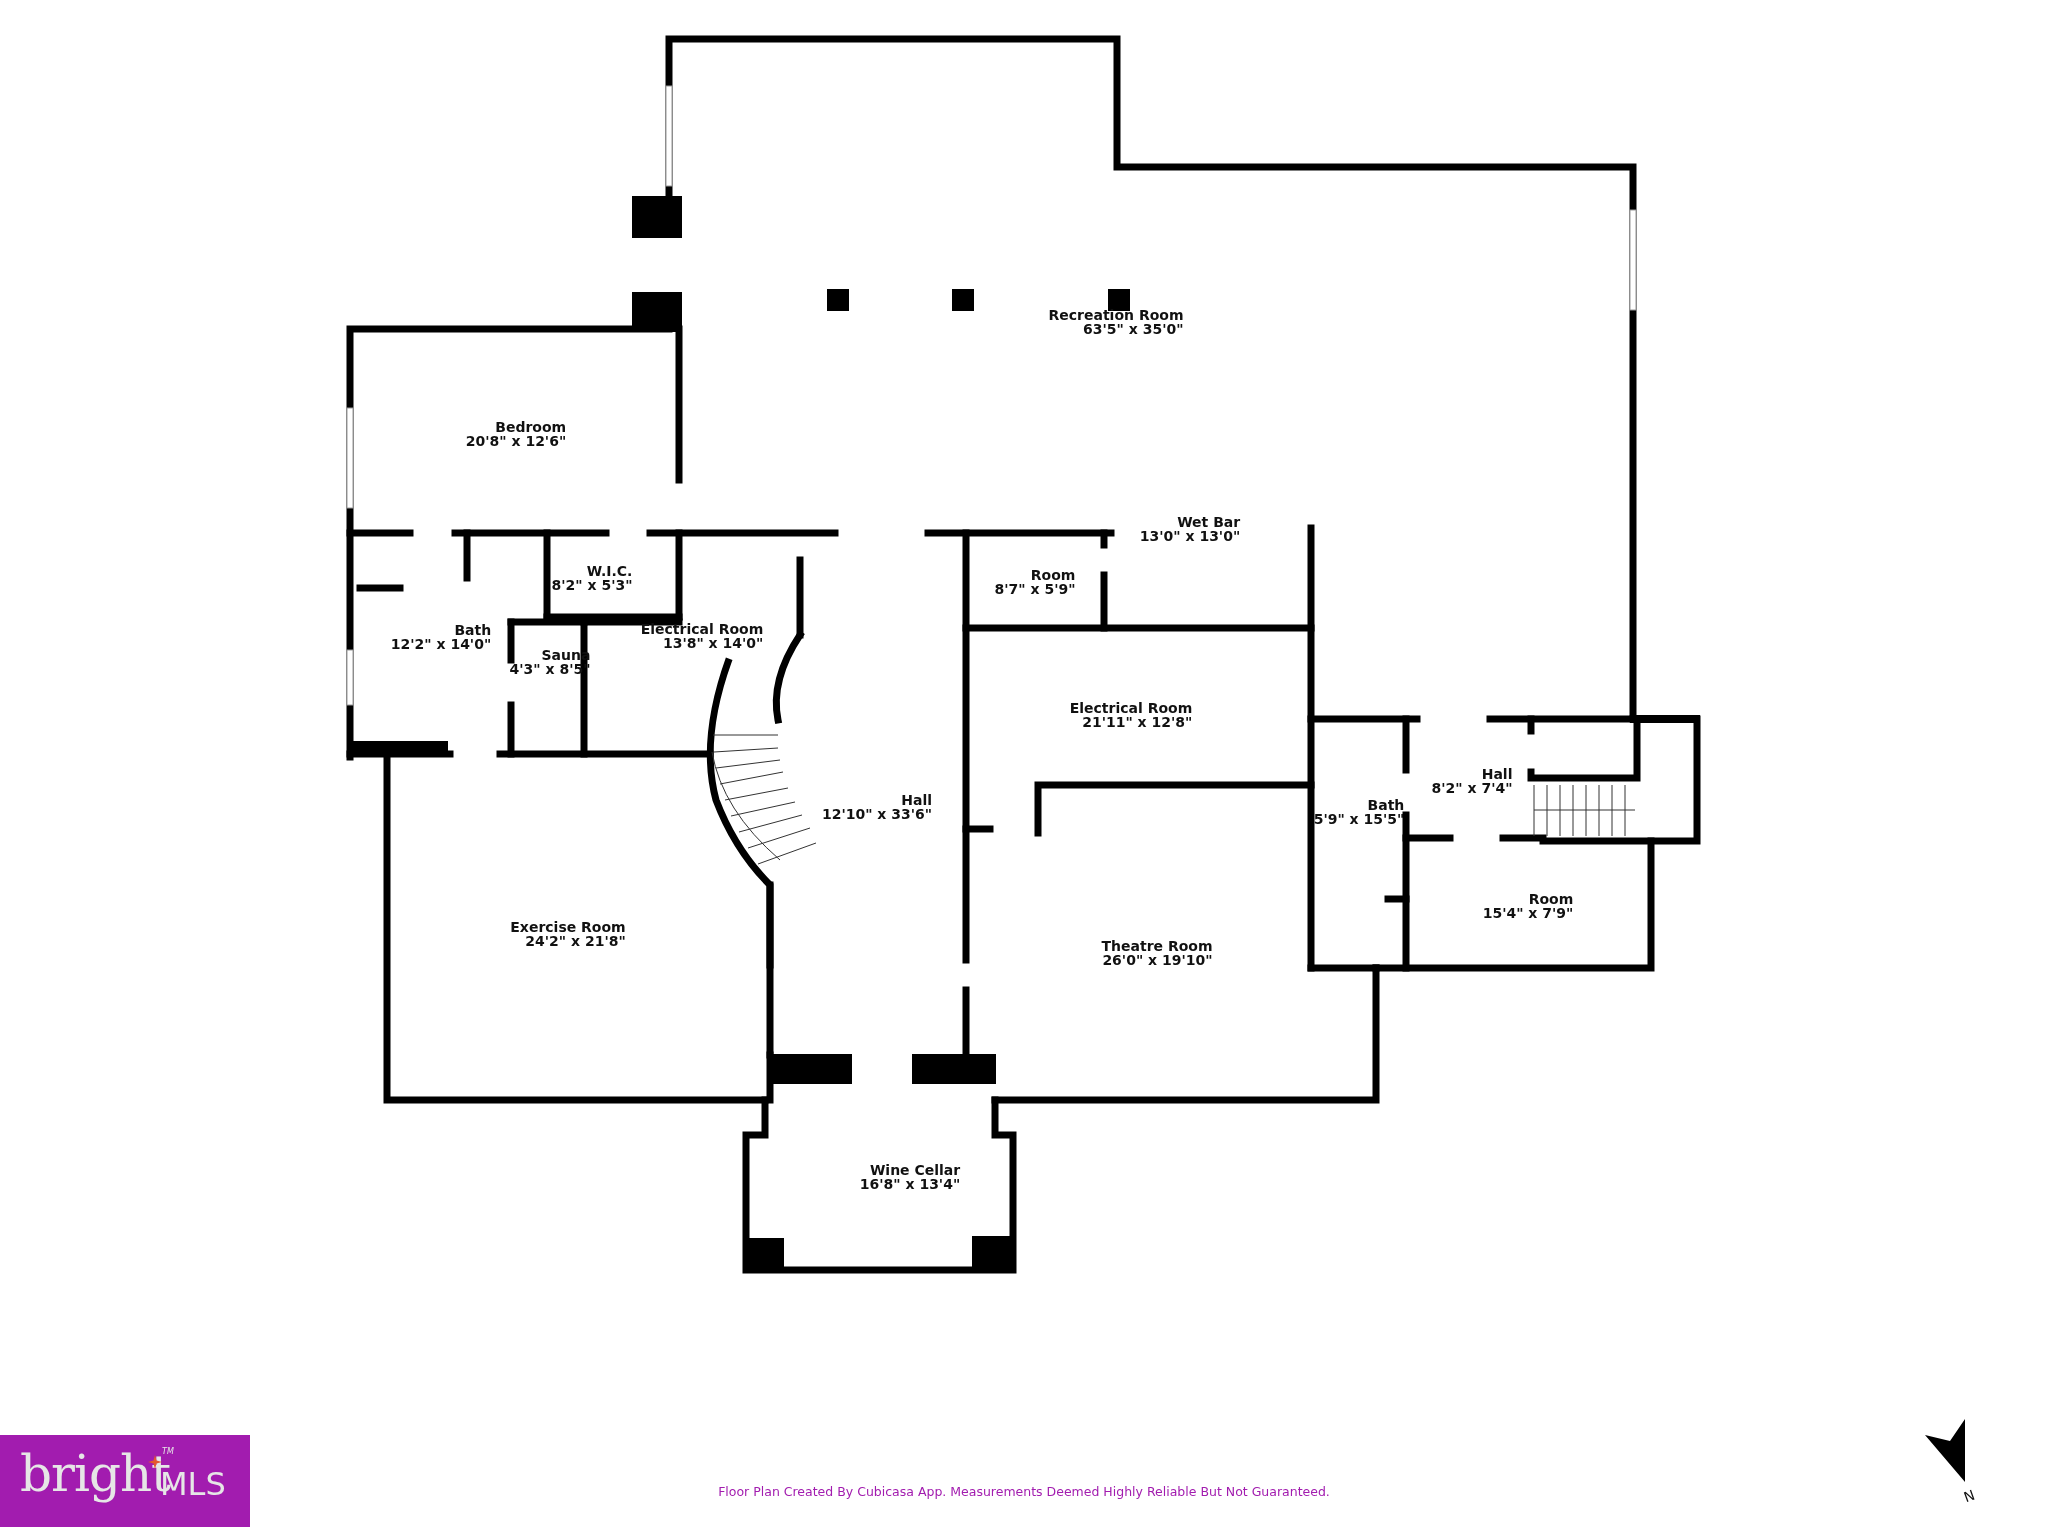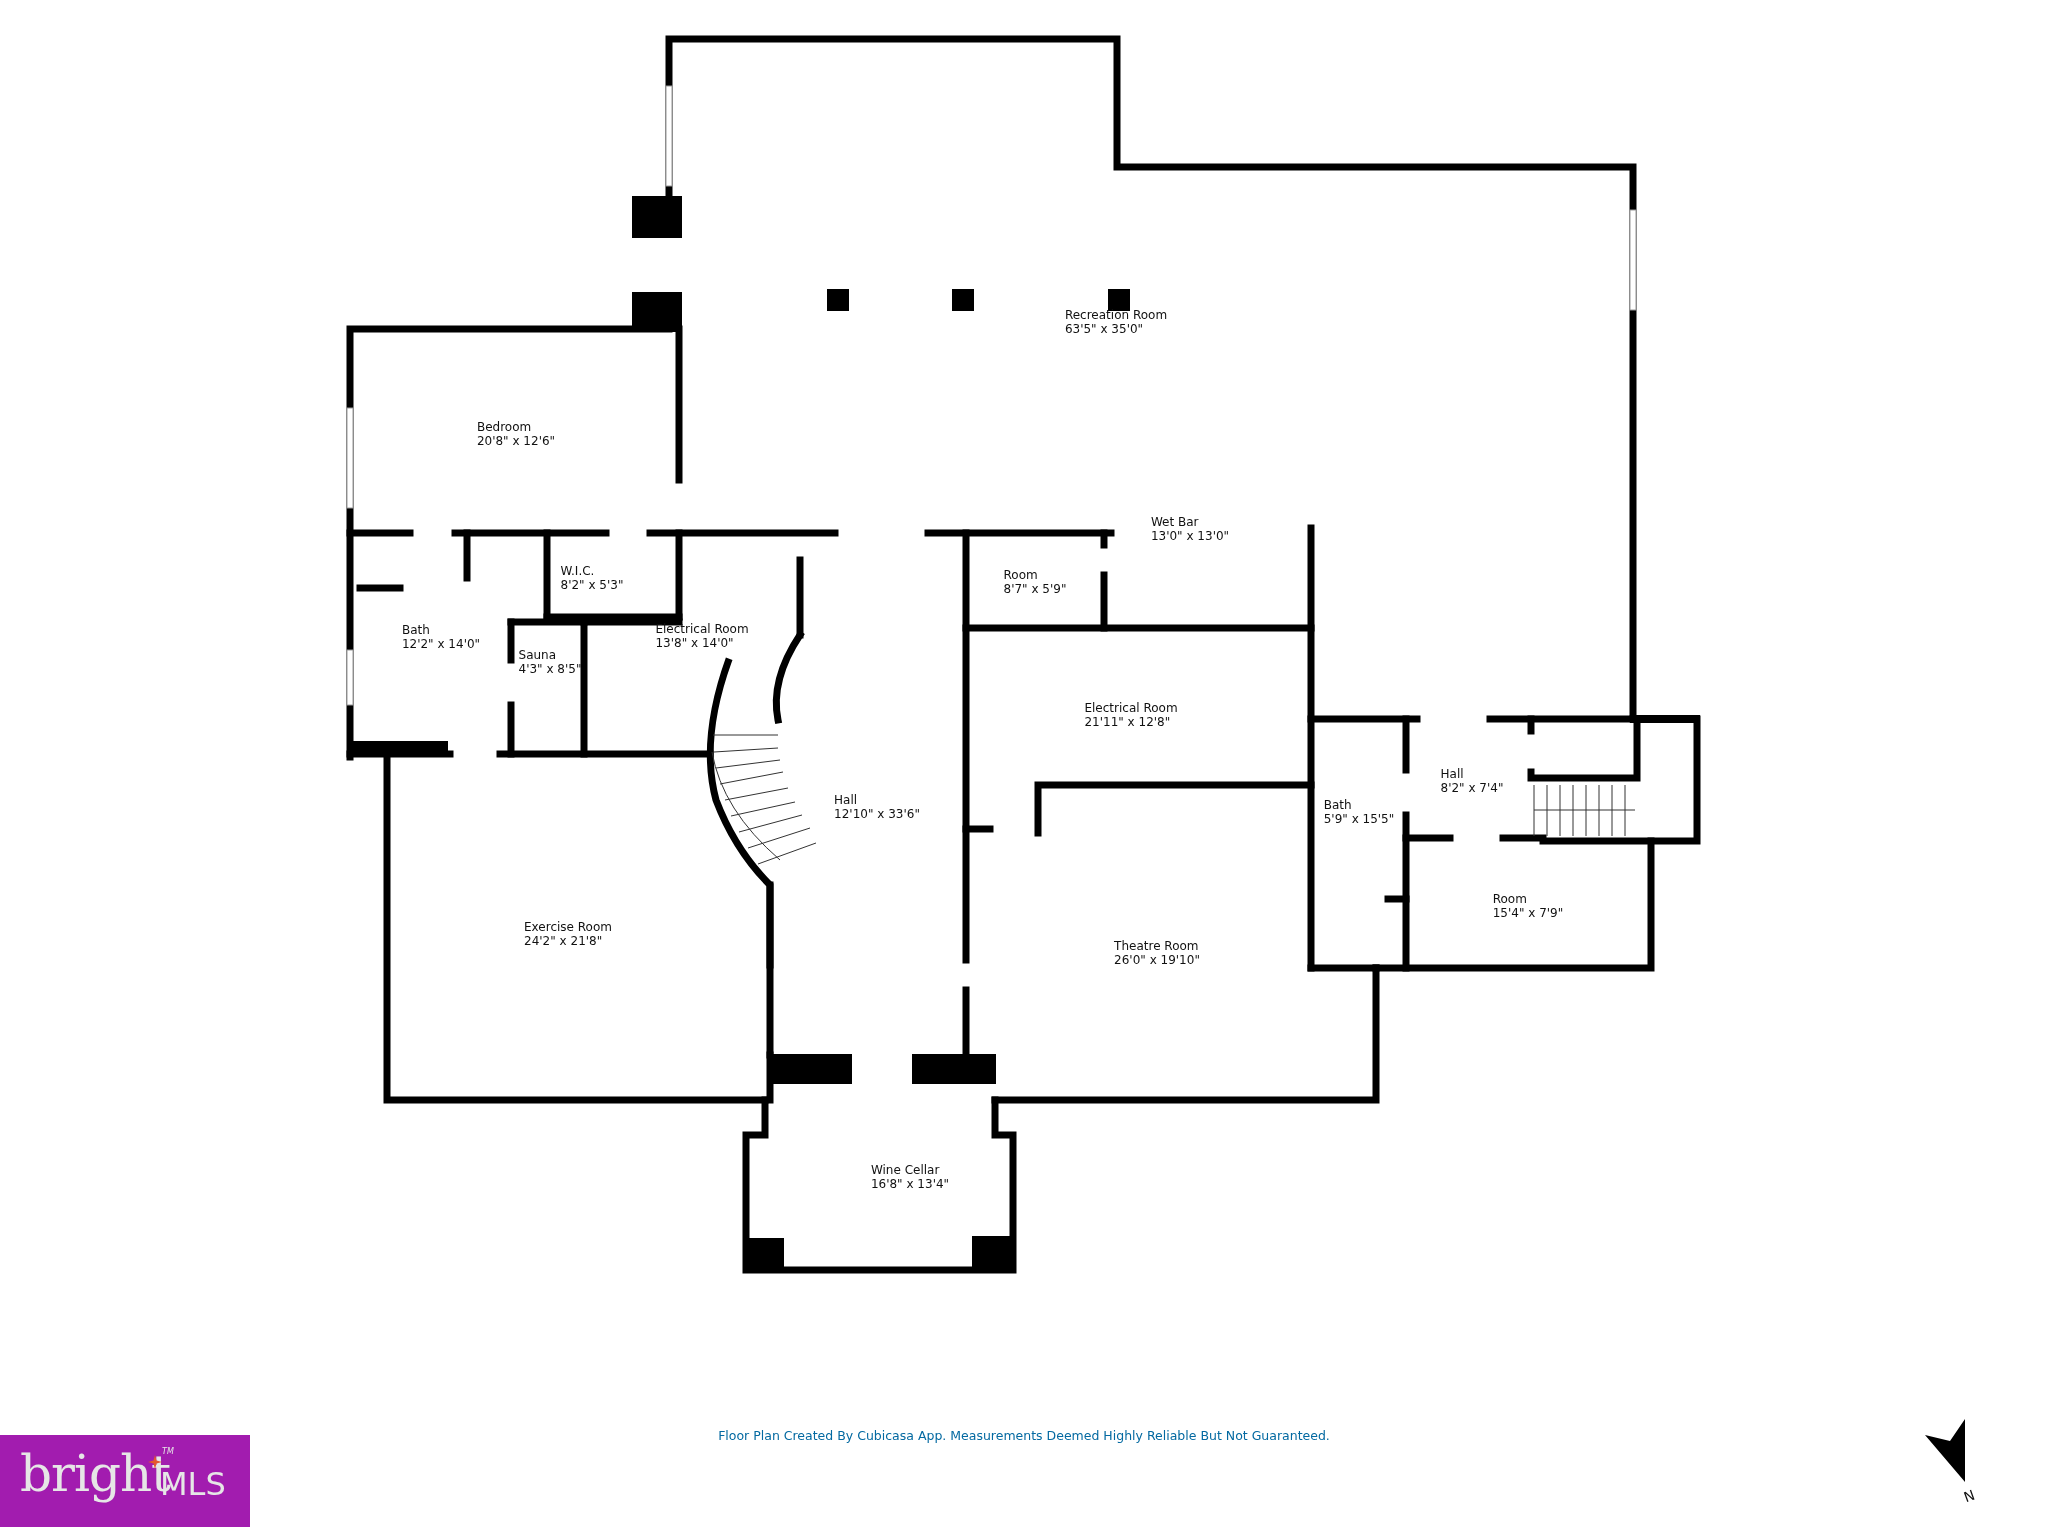--- a/index.html
+++ b/index.html
@@ -1,20 +1,20 @@
 <!DOCTYPE html>
 <html><head>
 <meta charset="utf-8">
 <style>
   html, body { margin: 0; padding: 0; background: #ffffff; }
   body { width: 2048px; height: 1536px; position: relative; overflow: hidden; font-family: "DejaVu Sans", sans-serif; }
   #plan { position: absolute; left: 0; top: 0; width: 2048px; height: 1536px; }
-  .room-label { position: absolute; transform: translate(-50%, -50%); text-align: left; font-size: 12px; line-height: 14px; color: #111; white-space: nowrap; }
+  .room-label { position: absolute; transform: translate(-50%, -50%); text-align: right; font-size: 14px; line-height: 14px; color: #111; white-space: nowrap; font-weight: bold; }
   .room-label span { display: block; }
-  .footer-note { position: absolute; left: 0; width: 2048px; top: 1428px; text-align: center; font-size: 12.5px; color: #0369a1; font-family: "DejaVu Sans", sans-serif; }
+  .footer-note { position: absolute; left: 0; width: 2048px; top: 1484px; text-align: center; font-size: 12.5px; color: #a21caf; font-family: "DejaVu Sans", sans-serif; }
   .logo { position: absolute; left: 0; top: 1435px; width: 250px; height: 92px; background: #a21caf; }
   .logo .word { position: absolute; left: 20px; top: 10px; font-family: "DejaVu Serif", serif; font-size: 50px; color: #e6e6e6; letter-spacing: -1px; }
   .logo .mls { position: absolute; left: 160px; top: 30px; font-family: "DejaVu Sans", sans-serif; font-size: 32px; color: #e6e6e6; }
   .logo .tm { position: absolute; left: 162px; top: 12px; font-size: 8px; color: #e6e6e6; font-style: italic; }
   .logo .star { position: absolute; left: 148px; top: 20px; width: 14px; height: 14px; }
   .compass { position: absolute; left: 1920px; top: 1414px; width: 60px; height: 100px; }
   .compass .n { position: absolute; left: 44px; top: 74px; font-size: 14px; transform: rotate(-20deg); color: #111; }
 </style>
 </head>
 <body>

